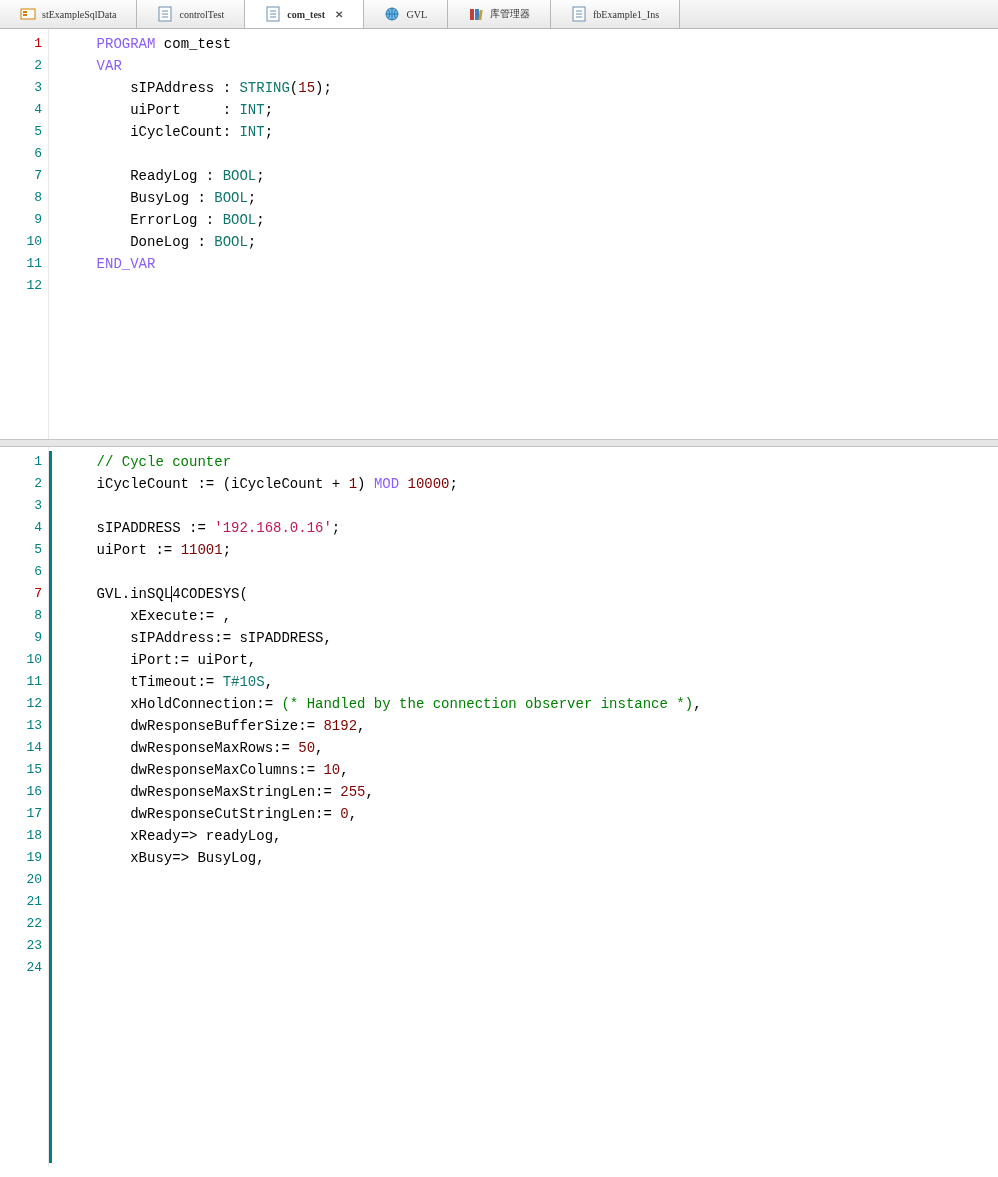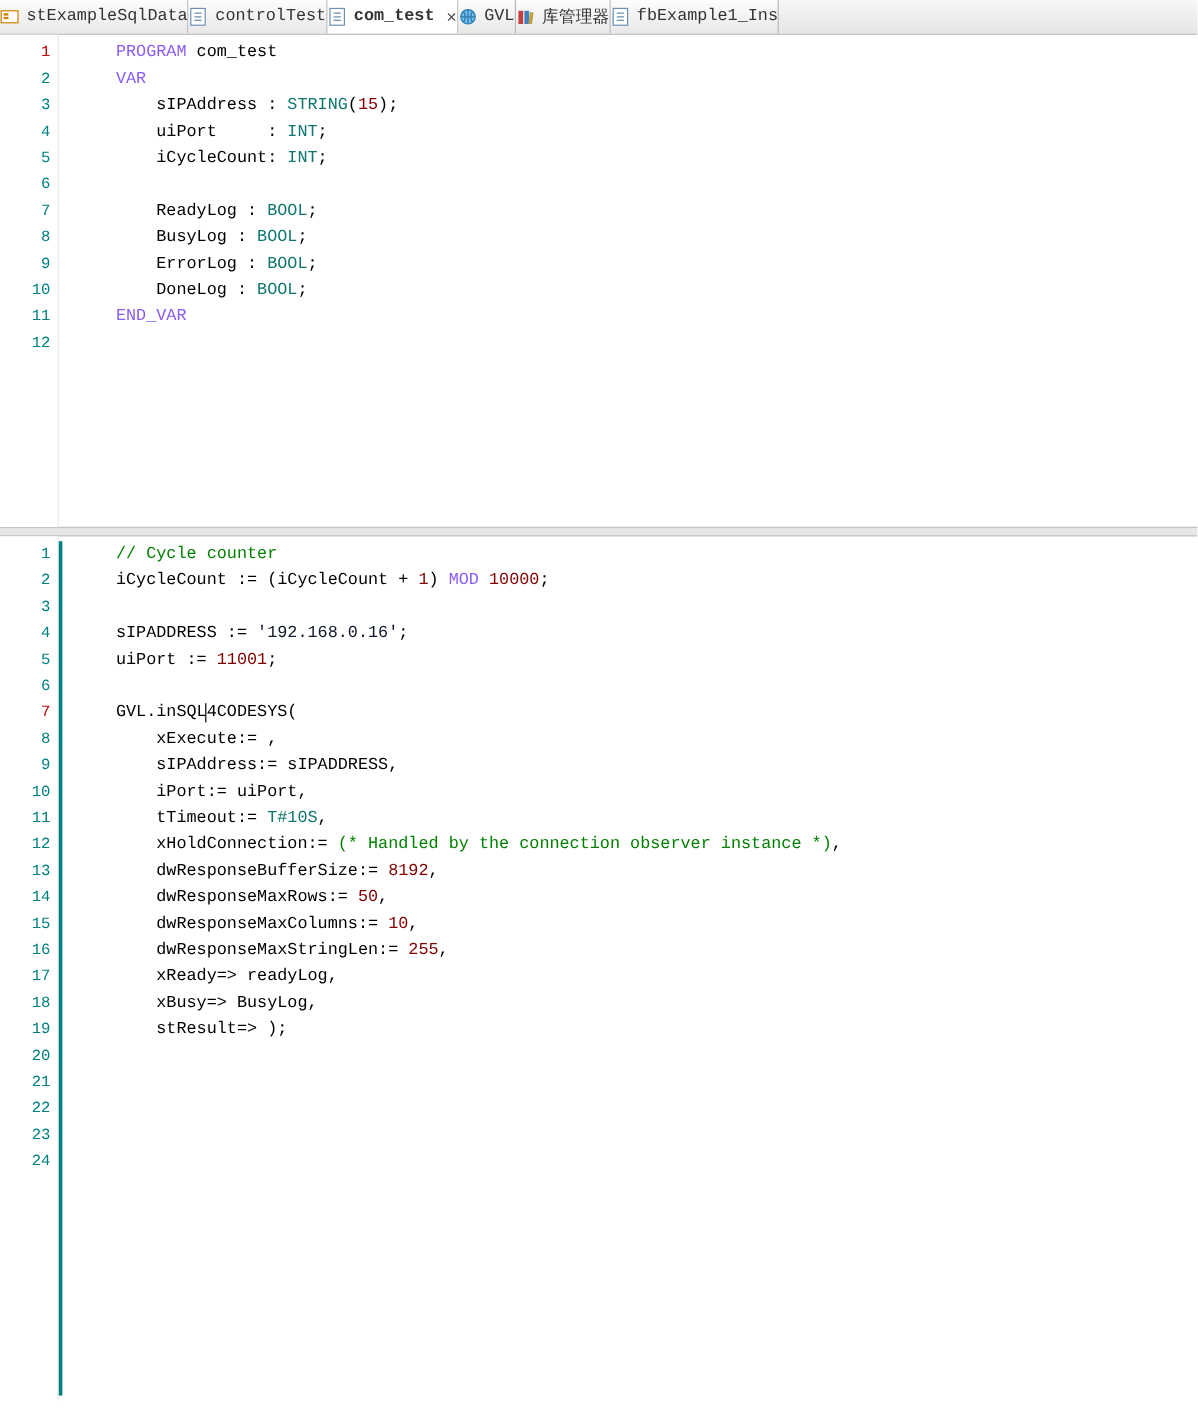--- a/index.html
+++ b/index.html
@@ -1,33 +1,33 @@
 <!DOCTYPE html>
 <html><head>
 <meta charset="utf-8">
 <style>
   html,body{margin:0;padding:0;font-family:Consolas,'Courier New',monospace;font-size:14px;background:#fff;color:#000}
   .tabs{display:flex;height:28px;background:linear-gradient(#f7f7f7,#e6e6e6);border-bottom:1px solid #b8b8b8;overflow:hidden}
-  .tab{display:flex;align-items:center;gap:6px;padding:0 0;border-right:1px solid #b8b8b8;white-space:nowrap;font-family:Liberation Mono, monospace;font-size:14px;color:#333;background:linear-gradient(#fdfdfd,#e8e8e8);cursor:default}
+  .tab{display:flex;align-items:center;gap:6px;padding:0 20px;border-right:1px solid #b8b8b8;white-space:nowrap;font-family:Liberation Serif, serif;font-size:10px;color:#333;background:linear-gradient(#fdfdfd,#e8e8e8);cursor:default}
   .tab.active{background:#fff;font-weight:bold}
   .tab .icon{width:16px;height:16px;display:inline-flex;align-items:center;justify-content:center}
   .tab .close{margin-left:4px;font-weight:bold;color:#555}
   svg{display:block}
   .splitter{height:6px;background:#e6e6e6;border-top:1px solid #c4c4c4;border-bottom:1px solid #c4c4c4}
   .pane{display:flex;position:relative}
   .gutter{flex:0 0 42px;background:#fff;border-right:1px solid #e8e8e8;text-align:right;padding:4px 6px 4px 0;color:#008080;font-size:13px;line-height:22px}
   .gutter div{height:22px}
   .gutter .mod{color:#c00000}
   .code{flex:1;padding:4px 0 4px 14px;line-height:22px;position:relative}
   .line{height:22px;white-space:pre}
   .hl{position:absolute;left:0;right:0;height:22px;background:#fffde7;z-index:-1}
   .bar{position:absolute;left:0;top:4px;bottom:4px;width:3px;background:#008080}
   .kw{color:#8b5cf6}
   .ty{color:#0f766e}
-  .st{color:#0f172a}
+  .st{color:#be185d}
   .nm{color:#800000}
   .cm{color:#008000;}
   .caret{border-left:1.5px solid #000;margin-left:-1px}
 </style>
 </head>
 <body>
 
 <div class="tabs" id="tabs">
     <div class="tab">
       <span class="icon">
@@ -166,17 +166,17 @@
       <div class="line"><span>    </span><span>GVL.inSQL</span><span class="caret"></span><span>4CODESYS(</span></div>
       <div class="line"><span>        </span><span>xExecute:= ,</span></div>
       <div class="line"><span>        </span><span>sIPAddress:= sIPADDRESS,</span></div>
       <div class="line"><span>        </span><span>iPort:= uiPort,</span></div>
       <div class="line"><span>        </span><span>tTimeout:= </span><span class="ty">T#10S</span><span>,</span></div>
       <div class="line"><span>        </span><span>xHoldConnection:= </span><span class="cm">(* Handled by the connection observer instance *)</span><span>,</span></div>
       <div class="line"><span>        </span><span>dwResponseBufferSize:= </span><span class="nm">8192</span><span>,</span></div>
       <div class="line"><span>        </span><span>dwResponseMaxRows:= </span><span class="nm">50</span><span>,</span></div>
       <div class="line"><span>        </span><span>dwResponseMaxColumns:= </span><span class="nm">10</span><span>,</span></div>
       <div class="line"><span>        </span><span>dwResponseMaxStringLen:= </span><span class="nm">255</span><span>,</span></div>
+      <div class="line"><span>        </span><span>dwResponseCutStringLen:= </span><span class="nm">0</span><span>,</span></div>
       <div class="line"><span>        </span><span>xReady=&gt; readyLog,</span></div>
       <div class="line"><span>        </span><span>xBusy=&gt; BusyLog,</span></div>
-      <div class="line"><span>        </span><span>stResult=&gt; );</span></div>
     </div>
 </div>
 
 </body></html>

